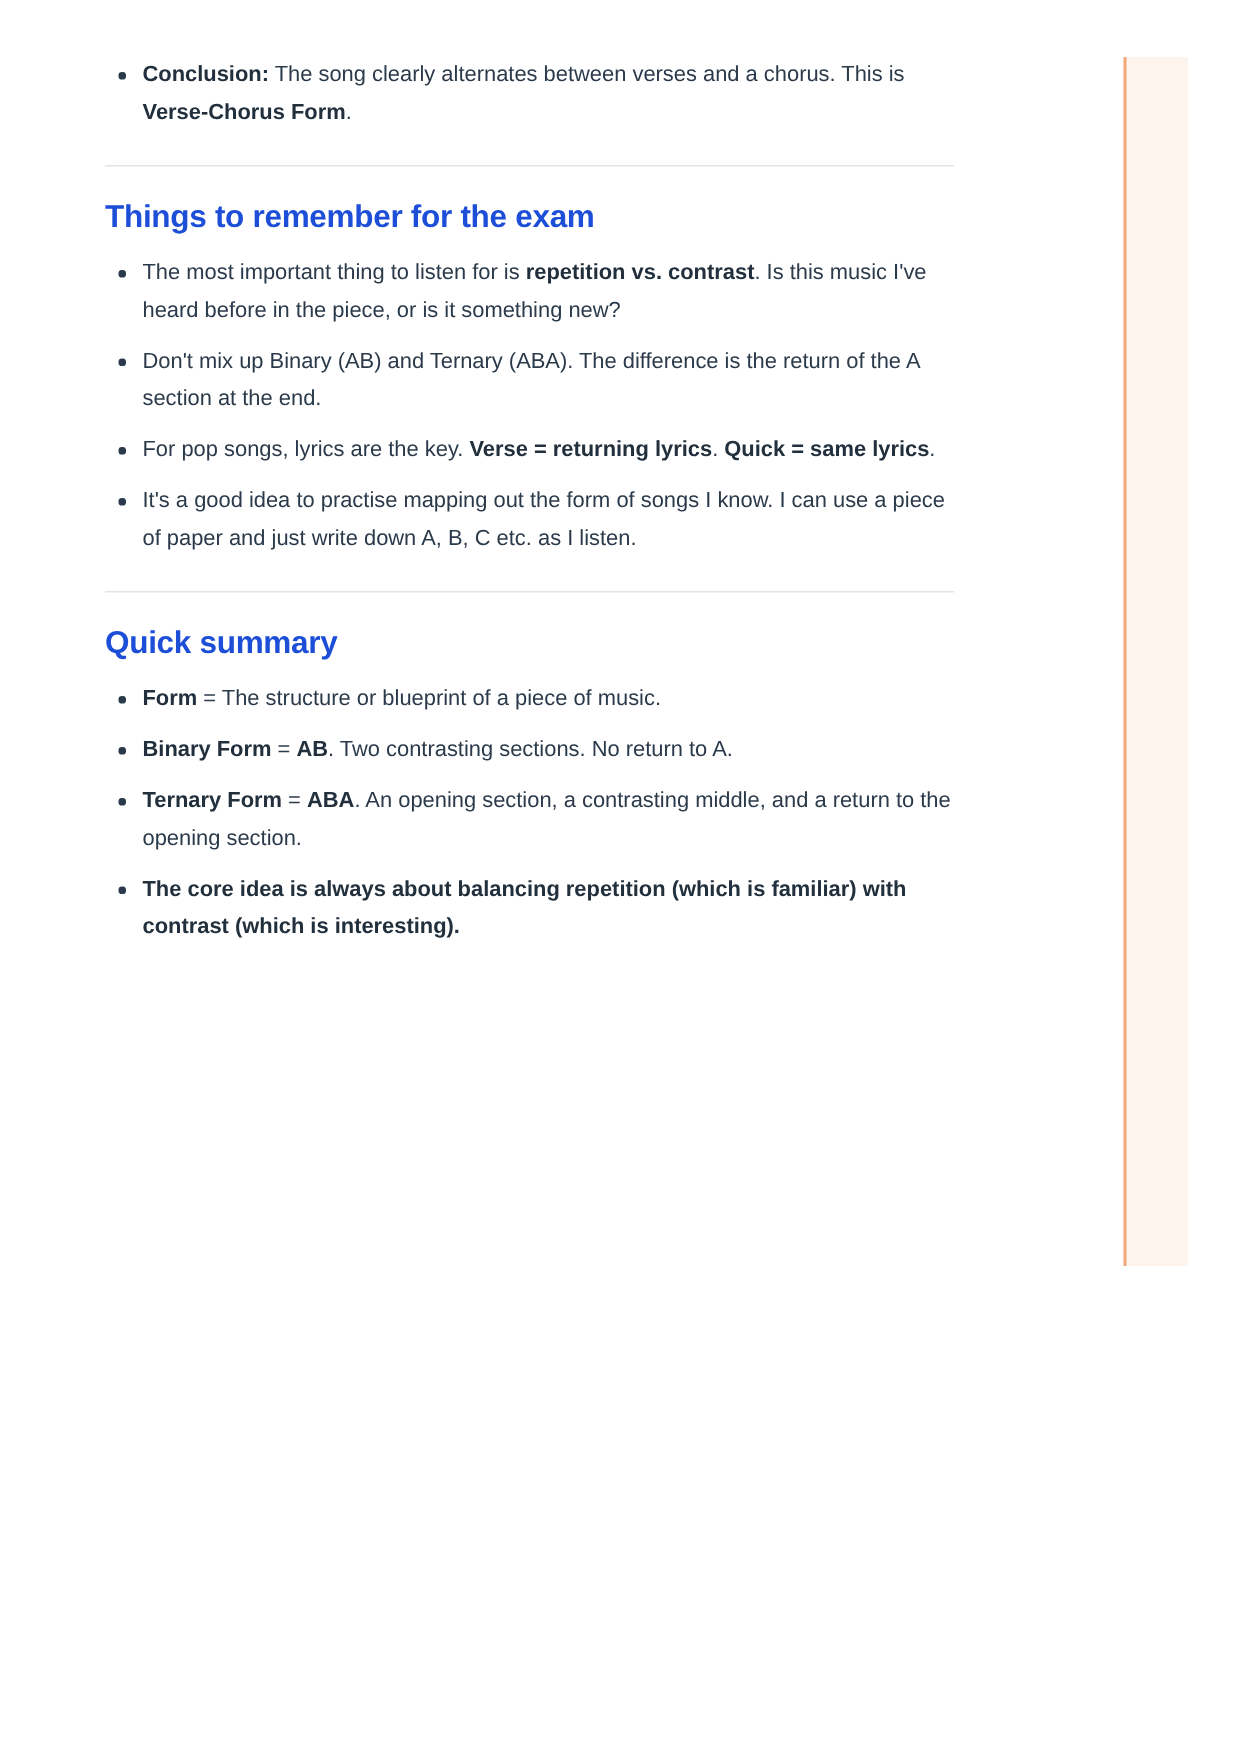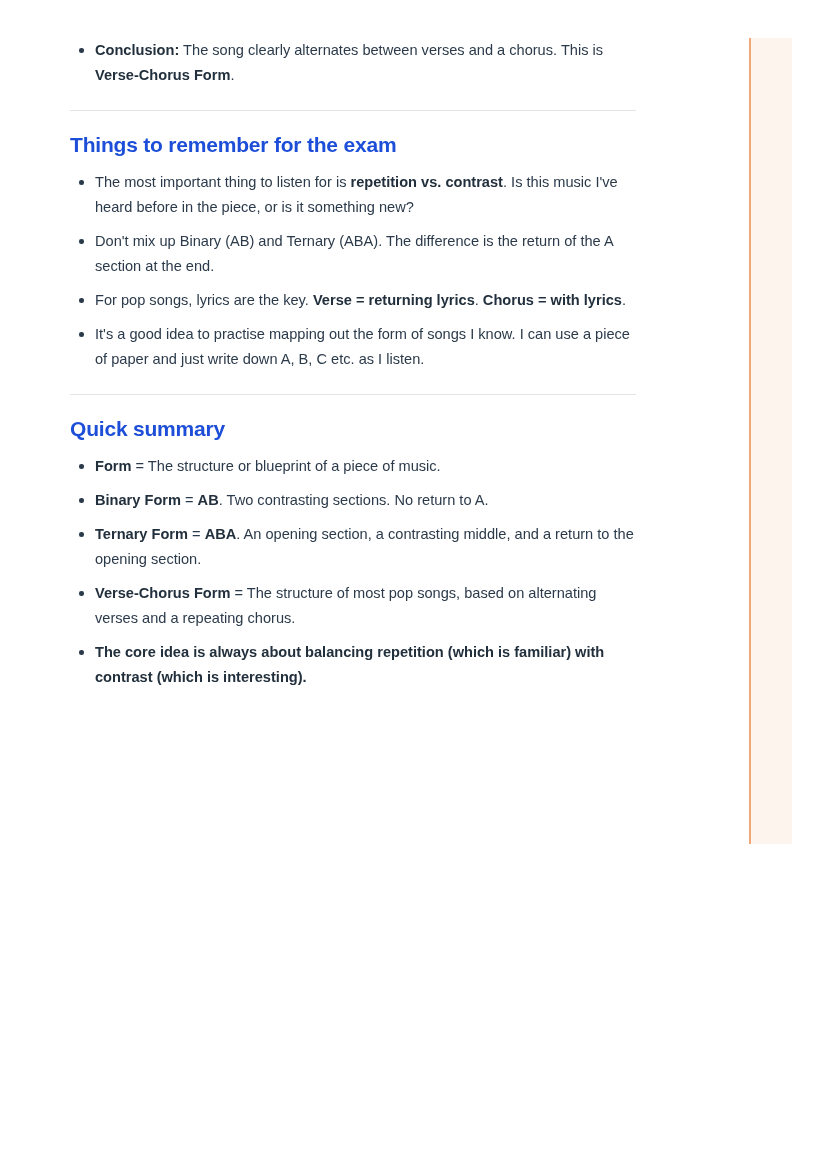--- a/index.html
+++ b/index.html
@@ -103,34 +103,33 @@
         <li><b>Conclusion:</b><span> The song clearly alternates between verses and a chorus. This is </span><b>Verse-Chorus Form</b><span>.</span></li>
       </ul>
 
     <hr class="rule">
 
     <div class="block-exam">
       <h2 class="section">Things to remember for the exam</h2>
       <ul class="bullets" id="list-0">
           <li><span>The most important thing to listen for is </span><b>repetition vs. contrast</b><span>. Is this music I've heard before in the piece, or is it something new?</span></li>
           <li><span>Don't mix up Binary (AB) and Ternary (ABA). The difference is the return of the A section at the end.</span></li>
-          <li><span>For pop songs, lyrics are the key. </span><b>Verse = returning lyrics</b><span>. </span><b>Chorus = with lyrics</b><span>.</span></li>
+          <li><span>For pop songs, lyrics are the key. </span><b>Verse = returning lyrics</b><span>. </span><b>Quick = same lyrics</b><span>.</span></li>
           <li><span>It's a good idea to practise mapping out the form of songs I know. I can use a piece of paper and just write down A, B, C etc. as I listen.</span></li>
         </ul>
     </div>
 
     <hr class="rule">
 
     <div>
       <h2 class="section">Quick summary</h2>
       <ul class="bullets" id="list-1">
           <li><b>Form</b><span> = The structure or blueprint of a piece of music.</span></li>
           <li><b>Binary Form</b><span> = </span><b>AB</b><span>. Two contrasting sections. No return to A.</span></li>
           <li><b>Ternary Form</b><span> = </span><b>ABA</b><span>. An opening section, a contrasting middle, and a return to the opening section.</span></li>
-          <li><b>Verse-Chorus Form</b><span> = The structure of most pop songs, based on alternating verses and a repeating chorus.</span></li>
           <li><b>The core idea is always about balancing repetition (which is familiar) with contrast (which is interesting).</b></li>
         </ul>
     </div>
 
   </div>
 
   <div class="footer">
     <span>(c) Knowunity 2025</span>
   </div>
 

